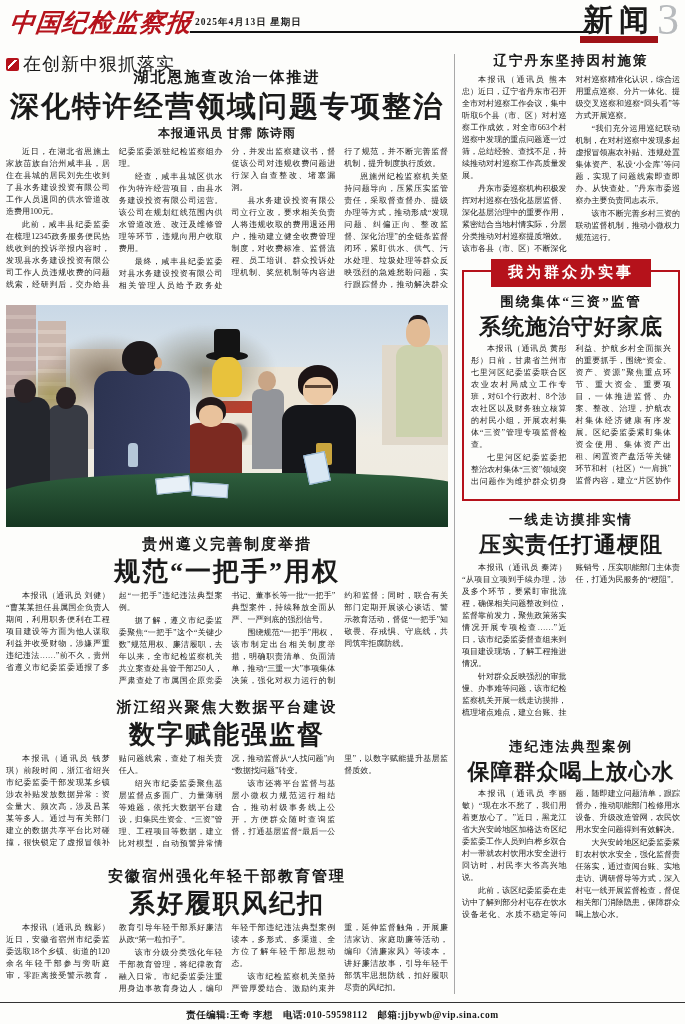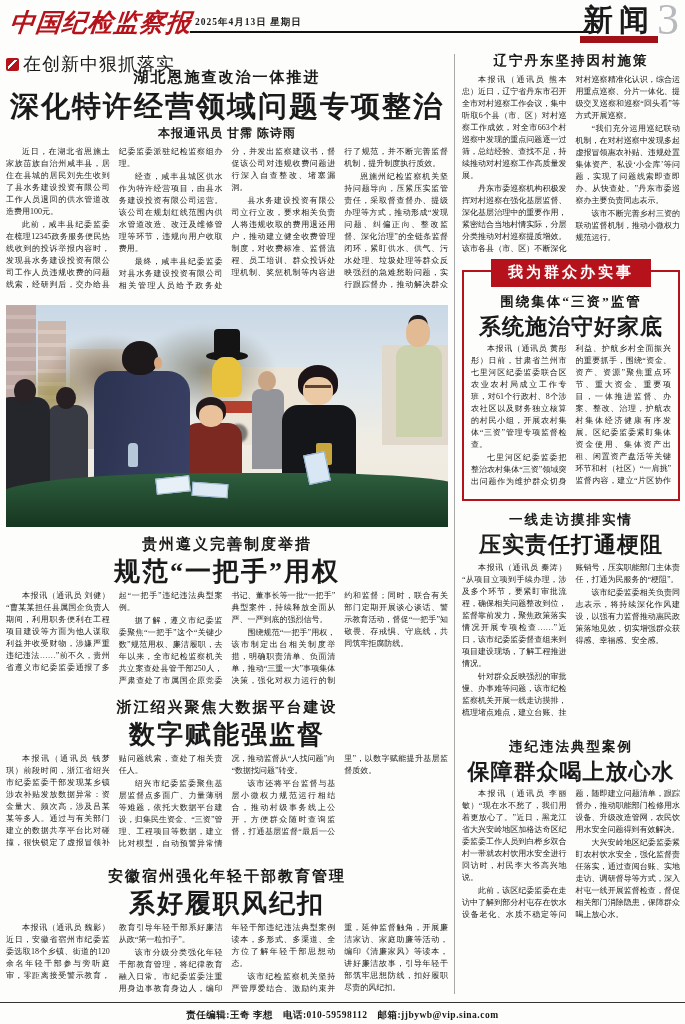--- a/index.html
+++ b/index.html
@@ -257,21 +257,20 @@
 
         </div>
       </div>
 
       <div class="art-right" style="margin-top:10px">
         <div class="kicker small">一线走访摸排实情</div>
         <div class="headline right-col">压实责任打通梗阻</div>
         <div class="body-text cols2 bodyG">
           <p>本报讯（通讯员 秦涛）“从项目立项到手续办理，涉及多个环节，要紧盯审批流程，确保相关问题整改到位，监督靠前发力，聚焦政策落实情况开展专项检查……”近日，该市纪委监委督查组来到项目建设现场，了解工程推进情况。</p>
           <p>针对群众反映强烈的审批慢、办事难等问题，该市纪检监察机关开展一线走访摸排，梳理堵点难点，建立台账、挂账销号，压实职能部门主体责任，打通为民服务的“梗阻”。</p>
-          <p>该市纪委监委相关负责同志表示，将持续深化作风建设，以强有力监督推动惠民政策落地见效，切实增强群众获得感、幸福感、安全感。</p>
         </div>
       </div>
 
       <div class="art-right" style="margin-top:10px">
         <div class="kicker small">违纪违法典型案例</div>
         <div class="headline right-col">保障群众喝上放心水</div>
         <div class="body-text cols2 bodyH">
           <p>本报讯（通讯员 李丽敏）“现在水不愁了，我们用着更放心了。”近日，黑龙江省大兴安岭地区加格达奇区纪委监委工作人员到白桦乡双合村一带就农村饮用水安全进行回访时，村民李大爷高兴地说。</p>
           <p>此前，该区纪委监委在走访中了解到部分村屯存在饮水设备老化、水质不稳定等问题，随即建立问题清单，跟踪督办，推动职能部门检修用水设备、升级改造管网，农民饮用水安全问题得到有效解决。</p>
           <p>大兴安岭地区纪委监委紧盯农村饮水安全，强化监督责任落实，通过查阅台账、实地走访、调研督导等方式，深入村屯一线开展监督检查，督促相关部门消除隐患，保障群众喝上放心水。</p>

